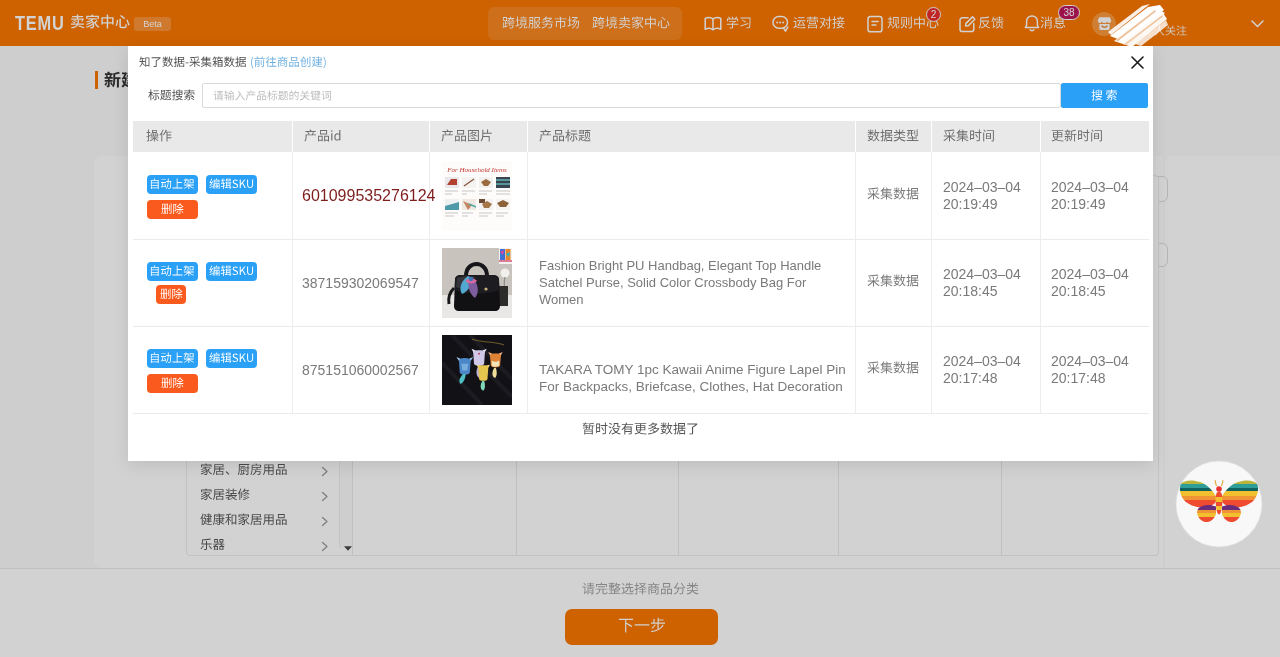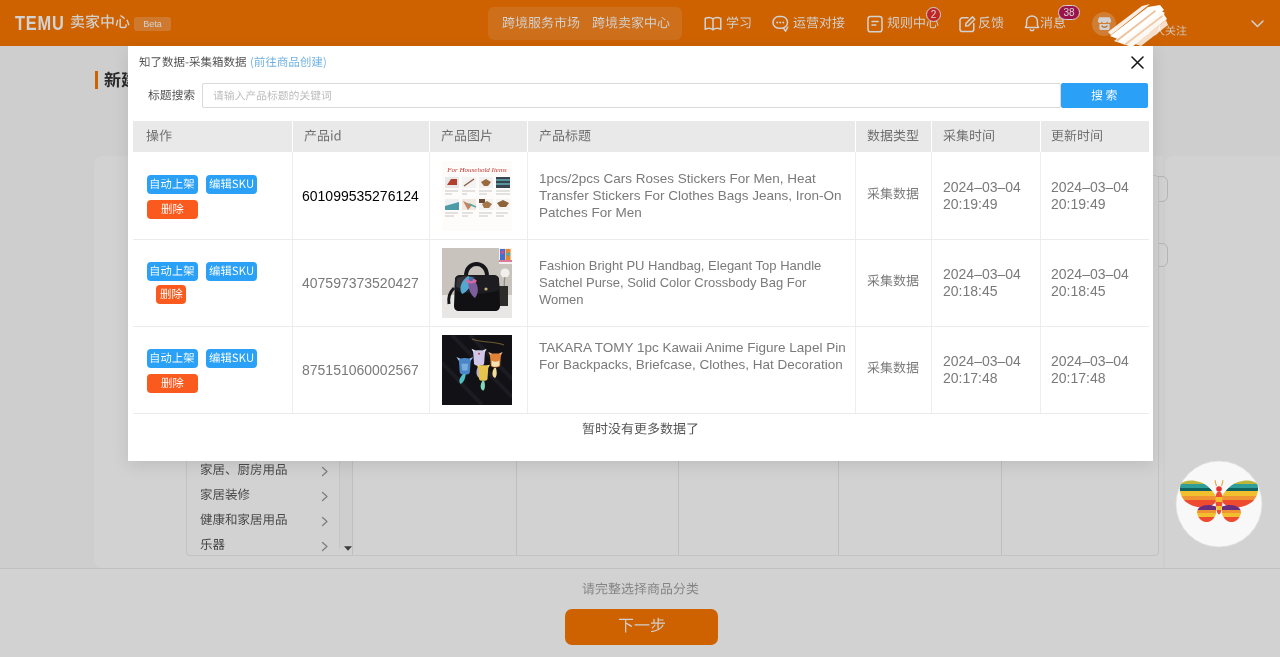--- a/index.html
+++ b/index.html
@@ -360,30 +360,27 @@
       </svg>
     </div>
 <div class="abs" style="left:147px;top:374px;width:50.5px;height:19px;background:#fa5a1e;border-radius:4px"></div>
     <div style="position:absolute;left:160.8px;top:377.3px;width:23px;height:15px">
       <svg width="23" height="15" viewBox="0 0 23 15" style="position:absolute;overflow:visible">
         <g transform="translate(0,10.0)">
           <path fill="#ffffff" d="M8.1 -8.3V-1.9H8.8V-8.3ZM9.7 -9.4V-0.1C9.7 0.1 9.7 0.2 9.5 0.2C9.4 0.2 8.9 0.2 8.4 0.1C8.5 0.4 8.6 0.7 8.6 0.9C9.3 0.9 9.8 0.9 10.1 0.8C10.4 0.6 10.5 0.4 10.5 -0.1V-9.4ZM0.5 -5.1V-4.3H1.2V-3.8C1.2 -2.4 1.2 -0.7 0.4 0.5C0.6 0.6 0.9 0.8 1.1 0.9C1.8 -0.3 1.9 -2.3 1.9 -3.8V-4.3H3V-0.1C3 -0 3 0 2.9 0C2.7 0 2.4 0 1.9 0C2.1 0.2 2.1 0.6 2.2 0.8C2.8 0.8 3.2 0.8 3.4 0.6C3.6 0.5 3.7 0.3 3.7 -0.1V-4.3H4.5V-4.3C4.5 -2.8 4.5 -0.8 3.8 0.5C4 0.6 4.3 0.8 4.5 0.9C5.2 -0.5 5.2 -2.7 5.2 -4.3V-4.3H6.3V-0.1C6.3 0 6.3 0 6.1 0C6 0 5.7 0 5.2 0C5.3 0.2 5.4 0.6 5.5 0.8C6.1 0.8 6.5 0.8 6.7 0.6C6.9 0.5 7 0.3 7 -0.1V-4.3H7.6V-5.1H7V-9.2H4.5V-5.1H3.7V-9.2H1.2V-5.1ZM1.9 -8.4H3V-5.1H1.9ZM5.2 -8.4H6.3V-5.1H5.2Z M16.8 -2.5C16.4 -1.7 15.8 -0.8 15.2 -0.3C15.4 -0.1 15.8 0.1 15.9 0.2C16.5 -0.4 17.1 -1.4 17.6 -2.3ZM20.1 -2.3C20.7 -1.6 21.4 -0.5 21.7 0.1L22.4 -0.3C22.1 -0.9 21.4 -1.9 20.7 -2.6ZM12.3 -9.1V0.9H13.1V-8.3H14.5C14.2 -7.6 13.9 -6.6 13.6 -5.8C14.4 -4.9 14.6 -4.1 14.6 -3.5C14.6 -3.1 14.6 -2.8 14.4 -2.7C14.3 -2.6 14.2 -2.6 14 -2.5C13.8 -2.5 13.6 -2.5 13.3 -2.6C13.4 -2.3 13.5 -2 13.5 -1.8C13.8 -1.8 14.1 -1.8 14.3 -1.8C14.6 -1.8 14.8 -1.9 14.9 -2C15.3 -2.3 15.4 -2.7 15.4 -3.4C15.4 -4.1 15.2 -4.9 14.3 -5.8C14.7 -6.7 15.2 -7.9 15.5 -8.8L15 -9.2L14.9 -9.1ZM15.6 -3.9V-3.1H18.6V-0.1C18.6 0.1 18.6 0.1 18.4 0.1C18.2 0.1 17.7 0.1 17 0.1C17.2 0.3 17.3 0.7 17.3 0.9C18.2 0.9 18.7 0.9 19 0.8C19.3 0.6 19.4 0.4 19.4 -0.1V-3.1H22.3V-3.9H19.4V-5.3H21.2V-6.1H16.7V-5.3H18.6V-3.9ZM18.9 -9.7C18.2 -8.3 16.8 -7 15.3 -6.2C15.5 -6.1 15.8 -5.8 15.9 -5.6C17 -6.3 18.1 -7.2 19 -8.3C19.9 -7.1 20.9 -6.3 21.9 -5.7C22.1 -6 22.3 -6.2 22.5 -6.4C21.5 -7 20.4 -7.7 19.4 -8.9L19.7 -9.4Z"></path>
         </g>
       </svg>
     </div>
-<div class="abs" style="left:302px;top:152px;height:87px;display:flex;align-items:center;font-size:14px;color:#000000">601099535276124</div>
-<div class="abs" style="left:302px;top:239px;height:87px;display:flex;align-items:center;font-size:14px;color:#7a7a7a">407597373520427</div>
+<div class="abs" style="left:302px;top:152px;height:87px;display:flex;align-items:center;font-size:16px;color:#7f1d1d">601099535276124</div>
+<div class="abs" style="left:302px;top:239px;height:87px;display:flex;align-items:center;font-size:14px;color:#7a7a7a">387159302069547</div>
 <div class="abs" style="left:302px;top:326px;height:87px;display:flex;align-items:center;font-size:14px;color:#7a7a7a">875151060002567</div>
-<div class="abs" style="left:539px;top:152px;width:310px;height:87px;display:flex;align-items:center;font-size:13.5px;line-height:17px;color:#7a7a7a;white-space:nowrap">
-      <div>1pcs/2pcs Cars Roses Stickers For Men, Heat<br>Transfer Stickers For Clothes Bags Jeans, Iron-On<br>Patches For Men</div>
-    </div>
 <div class="abs" style="left:539px;top:239px;width:310px;height:87px;display:flex;align-items:center;font-size:13px;line-height:17px;color:#7a7a7a;white-space:nowrap">
       <div>Fashion Bright PU Handbag, Elegant Top Handle<br>Satchel Purse, Solid Color Crossbody Bag For<br>Women</div>
     </div>
-<div class="abs" style="left:539px;top:312px;width:310px;height:87px;display:flex;align-items:center;font-size:13.5px;line-height:17px;color:#7a7a7a;white-space:nowrap">
+<div class="abs" style="left:539px;top:334px;width:310px;height:87px;display:flex;align-items:center;font-size:13.5px;line-height:17px;color:#7a7a7a;white-space:nowrap">
       <div>TAKARA TOMY 1pc Kawaii Anime Figure Lapel Pin<br>For Backpacks, Briefcase, Clothes, Hat Decoration</div>
     </div>
 <div class="abs" style="left:867px;top:152px;height:87px;display:flex;align-items:center">
       <svg width="52" height="17" viewBox="0 0 52 17" style="overflow:visible">
         <g transform="translate(0,11.4)">
           <path fill="#7a7a7a" d="M10.4 -9C10 -8 9.1 -6.6 8.5 -5.7L9.3 -5.4C10 -6.2 10.8 -7.5 11.4 -8.6ZM1.9 -8.1C2.4 -7.3 2.9 -6.3 3.1 -5.7L4 -6C3.8 -6.7 3.3 -7.7 2.7 -8.4ZM5.4 -8.6C5.8 -7.8 6.1 -6.8 6.2 -6.2L7.1 -6.5C7 -7.1 6.7 -8.1 6.3 -8.9ZM10.8 -10.8C8.5 -10.3 4.5 -10 1.2 -9.9C1.3 -9.7 1.4 -9.3 1.4 -9C4.8 -9.1 8.9 -9.4 11.5 -9.9ZM0.8 -4.9V-3.9H5.2C4 -2.4 2.2 -1 0.4 -0.3C0.7 -0.1 1 0.3 1.2 0.5C2.9 -0.3 4.7 -1.7 6 -3.4V1H7V-3.4C8.3 -1.8 10.1 -0.3 11.8 0.5C12 0.3 12.3 -0.1 12.6 -0.3C10.8 -1 8.9 -2.4 7.7 -3.9H12.2V-4.9H7V-6H6V-4.9Z M19 -3.8V-2.9H13.7V-2.1H18.1C16.9 -1.2 15 -0.3 13.4 0.1C13.6 0.3 13.9 0.7 14 0.9C15.7 0.4 17.6 -0.6 19 -1.8V1H20V-1.8C21.3 -0.7 23.3 0.3 25 0.8C25.1 0.5 25.4 0.2 25.6 -0C24 -0.4 22.1 -1.2 20.9 -2.1H25.3V-2.9H20V-3.8ZM19.4 -7.2V-6.3H16.2V-7.2ZM19.1 -10.7C19.3 -10.4 19.5 -9.9 19.7 -9.5H16.7C17 -9.9 17.2 -10.4 17.5 -10.8L16.4 -10.9C15.9 -9.8 14.8 -8.3 13.4 -7.3C13.6 -7.1 13.9 -6.8 14.1 -6.6C14.5 -7 14.9 -7.3 15.2 -7.7V-3.5H16.2V-3.9H24.9V-4.7H20.3V-5.6H24V-6.3H20.3V-7.2H24V-7.9H20.3V-8.7H24.5V-9.5H20.7C20.5 -10 20.2 -10.5 19.9 -11ZM19.4 -7.9H16.2V-8.7H19.4ZM19.4 -5.6V-4.7H16.2V-5.6Z M31.8 -10.7C31.5 -10.2 31.1 -9.4 30.8 -8.9L31.4 -8.6C31.8 -9.1 32.2 -9.7 32.6 -10.3ZM27.1 -10.3C27.5 -9.8 27.8 -9 27.9 -8.6L28.7 -8.9C28.6 -9.4 28.2 -10.1 27.9 -10.6ZM31.3 -3.4C31 -2.7 30.6 -2.1 30.1 -1.6C29.6 -1.9 29.1 -2.1 28.6 -2.3C28.8 -2.7 29 -3 29.2 -3.4ZM27.4 -2C28.1 -1.7 28.8 -1.4 29.4 -1.1C28.6 -0.5 27.6 -0.1 26.5 0.2C26.7 0.4 26.9 0.7 27 0.9C28.2 0.6 29.3 0.1 30.2 -0.7C30.7 -0.4 31.1 -0.1 31.4 0.1L32 -0.6C31.7 -0.8 31.3 -1 30.9 -1.2C31.6 -2 32.1 -2.9 32.4 -4L31.9 -4.2L31.7 -4.2H29.6L29.9 -4.9L29 -5C28.9 -4.8 28.8 -4.5 28.7 -4.2H26.9V-3.4H28.3C28 -2.9 27.7 -2.4 27.4 -2ZM29.3 -10.9V-8.5H26.6V-7.7H29C28.4 -6.9 27.4 -6 26.5 -5.7C26.7 -5.5 26.9 -5.1 27 -4.9C27.8 -5.3 28.7 -6.1 29.3 -6.8V-5.3H30.3V-7C30.9 -6.6 31.7 -6 32 -5.7L32.5 -6.4C32.2 -6.6 31.1 -7.3 30.4 -7.7H32.9V-8.5H30.3V-10.9ZM34.2 -10.8C33.9 -8.5 33.3 -6.3 32.3 -5C32.5 -4.8 32.8 -4.5 33 -4.4C33.3 -4.9 33.6 -5.4 33.9 -6.1C34.2 -4.8 34.5 -3.6 35 -2.6C34.3 -1.4 33.3 -0.4 31.9 0.3C32 0.5 32.3 0.9 32.4 1.1C33.7 0.4 34.7 -0.5 35.5 -1.7C36.2 -0.6 37 0.3 38 0.9C38.1 0.7 38.4 0.3 38.6 0.2C37.5 -0.4 36.7 -1.4 36 -2.6C36.7 -3.9 37.2 -5.5 37.4 -7.5H38.3V-8.4H34.6C34.8 -9.1 35 -9.9 35.1 -10.7ZM36.5 -7.5C36.3 -6 36 -4.7 35.5 -3.6C35 -4.8 34.7 -6.1 34.4 -7.5Z M45.3 -3.1V1.1H46.1V0.5H50.2V1H51.1V-3.1H48.5V-4.7H51.5V-5.6H48.5V-7H51V-10.3H44.1V-6.4C44.1 -4.4 44 -1.5 42.7 0.5C42.9 0.6 43.3 0.9 43.5 1C44.6 -0.6 44.9 -2.8 45 -4.7H47.6V-3.1ZM45.1 -9.5H50.1V-7.8H45.1ZM45.1 -7H47.6V-5.6H45.1L45.1 -6.4ZM46.1 -0.3V-2.3H50.2V-0.3ZM41.2 -10.9V-8.3H39.5V-7.4H41.2V-4.5C40.5 -4.3 39.9 -4.1 39.4 -4L39.6 -3.1L41.2 -3.5V-0.2C41.2 0 41.1 0.1 41 0.1C40.8 0.1 40.3 0.1 39.7 0.1C39.8 0.3 40 0.7 40 0.9C40.8 1 41.3 0.9 41.6 0.8C42 0.6 42.1 0.4 42.1 -0.2V-3.8L43.6 -4.3L43.4 -5.2L42.1 -4.8V-7.4H43.5V-8.3H42.1V-10.9Z"></path>
         </g>
       </svg>
     </div>
 <div class="abs" style="left:867px;top:239px;height:87px;display:flex;align-items:center">

